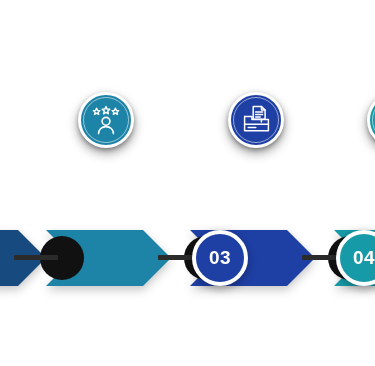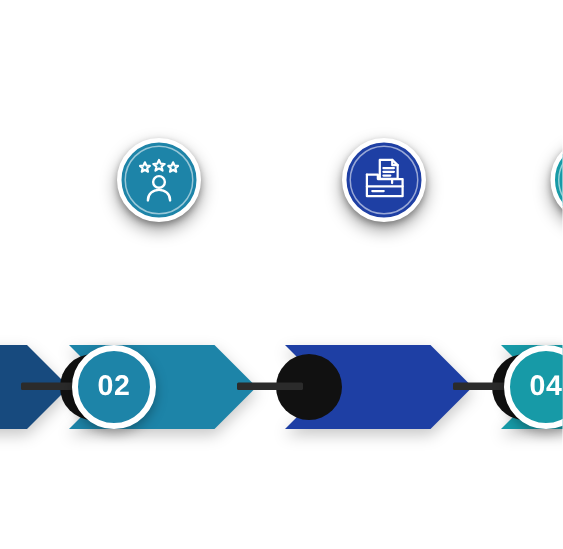--- a/index.html
+++ b/index.html
@@ -198,20 +198,20 @@
     </div>
 
     <span class="dot-dark" id="dot-1"></span>
     <span class="dot-dark" id="dot-2"></span>
     <span class="dot-dark" id="dot-3"></span>
 
     <span class="connector" id="conn-1"></span>
     <span class="connector" id="conn-2"></span>
     <span class="connector" id="conn-3"></span>
 
-    <div class="num-badge" id="badge-2">02</div>
-
+
+    <div class="num-badge" id="badge-3">03</div>
 
     <div class="num-badge" id="badge-4">04</div>
 
   </div>
 
 </div>
 
 </body></html>

